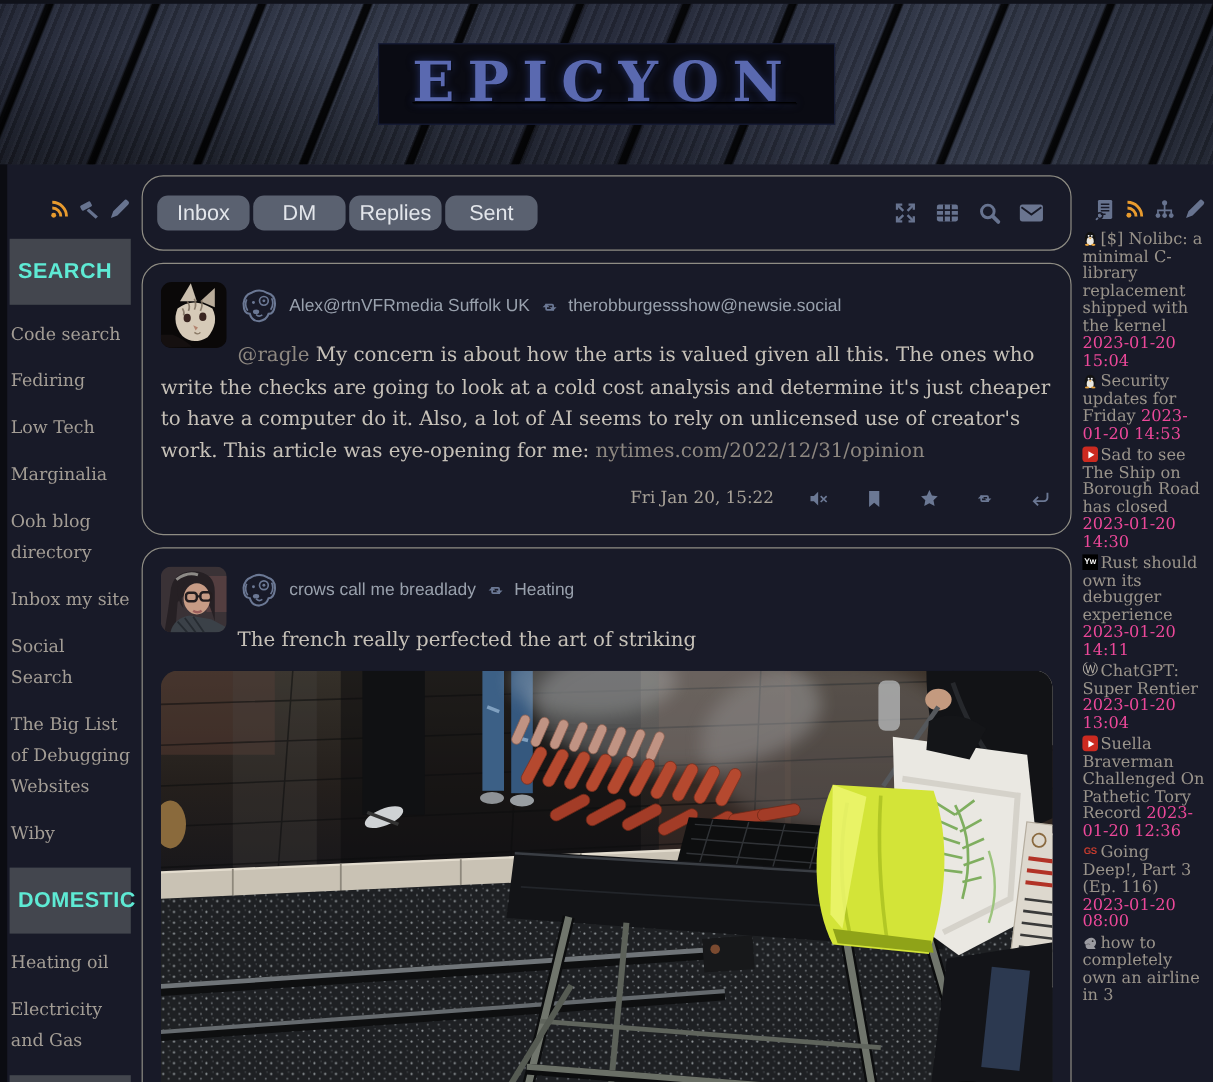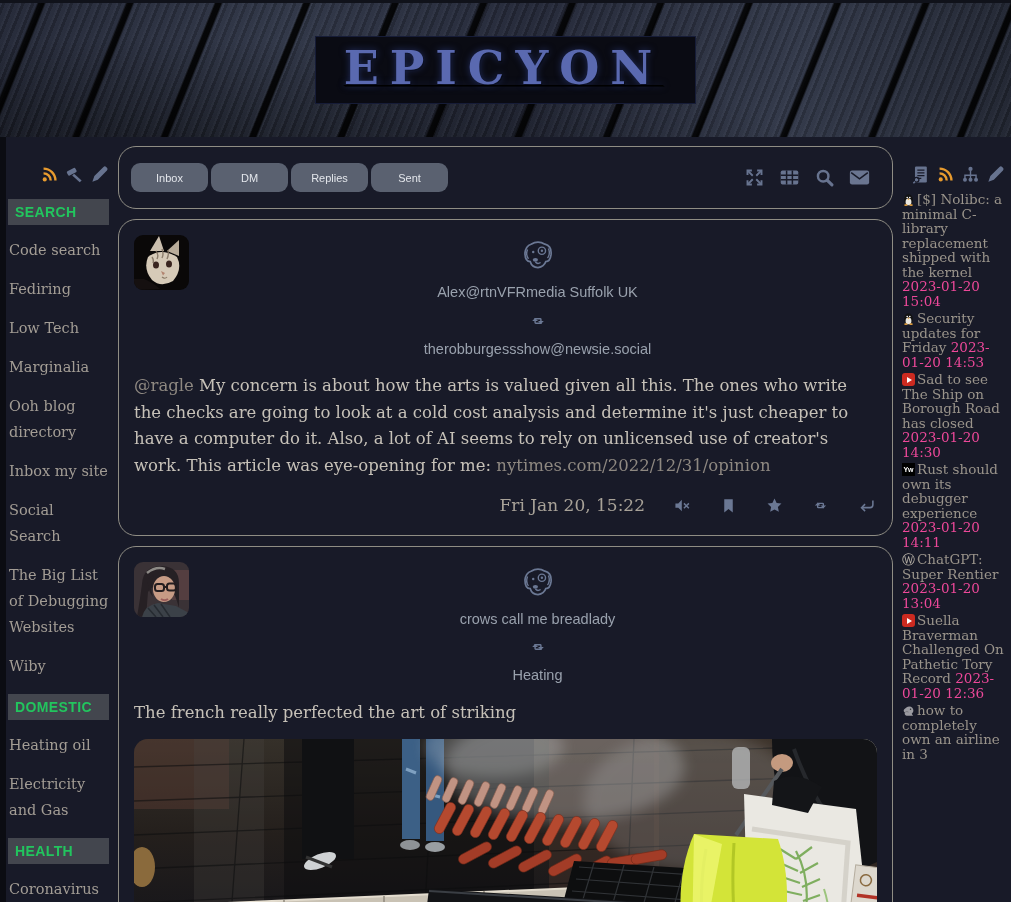--- a/index.html
+++ b/index.html
@@ -43,65 +43,64 @@
   .layout{display:flex;border-left:6px solid #0b0c12;height:765px;}
   .col-left{width:106px;padding:28px 3px 0 2px;box-sizing:border-box;}
   .col-main{width:775px;margin-left:6px;}
   .col-right{width:111px;margin-left:7px;padding:28px 6px 0 2px;box-sizing:border-box;}
   
   .icon-row{display:flex;justify-content:flex-end;align-items:center;gap:6px;}
   .icon-row .uicon{width:19px;height:19px;display:inline-block;}
   .uicon svg{width:100%;height:100%;display:block;}
   
   .section-header{
-    background:#43464e;color:#22c55e;
+    background:#43464e;color:#5eead4;
     font-family:"Liberation Sans",sans-serif;font-weight:bold;
-    font-size:14px;letter-spacing:.4px;
-    padding:5px 7px;margin:15px 0 12px 0;
+    font-size:18px;letter-spacing:.4px;
+    padding:17px 7px;margin:15px 0 12px 0;
   }
   .side-link{
     color:#a39d95;font-size:14.5px;line-height:26px;
     margin:0 0 13px 1px;cursor:pointer;
   }
   
   .tabsbar{
     border:1px solid #8f8d84;border-radius:18px;
     margin-top:9px;padding:16px 12px;
     display:flex;align-items:center;
   }
   .tab{
     background:#5a6170;border-radius:9px;
     width:77px;height:29px;margin-right:3px;
-    color:#e3e6eb;font-family:"Liberation Sans",sans-serif;font-size:11px;
+    color:#e3e6eb;font-family:"Liberation Sans",sans-serif;font-size:18px;
     display:flex;align-items:center;justify-content:center;cursor:pointer;
   }
   .tabs-icons{margin-left:auto;display:flex;gap:14px;align-items:center;padding-right:10px;}
   .tabs-icons .uicon{width:21px;height:21px;}
   
   .post-card{
     border:1px solid #8f8d84;border-radius:18px;
     margin-top:10px;padding:13px 15px 12px 15px;
     color:#c6c1b8;font-size:16.5px;line-height:26.5px;
     overflow:hidden;
   }
   .avatar{float:left;width:55px;height:55px;border-radius:9px;margin:2px 9px 4px 0;overflow:hidden;cursor:pointer;}
   .avatar svg{display:block;width:55px;height:55px;}
   .post-head{
     display:flex;align-items:center;gap:7px;
     font-family:"Liberation Sans",sans-serif;font-size:14.5px;color:#99a1ad;
     padding:6px 0 11px 0;
-    flex-direction:column;
   }
   .post-head .dogicon{width:36px;height:33px;flex:0 0 auto;}
   .post-head .boosticon{width:18px;height:16px;flex:0 0 auto;}
   .handle{cursor:pointer;}
   .muted{color:#8e8881;}
   .post-foot{
     display:flex;justify-content:flex-end;align-items:center;gap:29px;
-    color:#a8a298;font-size:17px;padding:13px 2px 4px 0;
+    color:#a8a298;font-size:14px;padding:13px 2px 4px 0;
   }
   .post-foot .uicon{width:17px;height:17px;}
   .post-image{
     border-radius:14px;overflow:hidden;margin-top:13px;height:400px;cursor:pointer;
   }
   .post-image svg{display:block;}
   
   .nw-list{margin-top:8px;}
   .nw-item{font-size:13.5px;line-height:14.5px;color:#9a948b;margin-bottom:3px;}
   .nw-title{cursor:pointer;}
@@ -559,20 +558,24 @@
       </div>
       <div class="nw-item">
         <span class="fav fav-wp">Ⓦ</span><span class="nw-title">ChatGPT: Super Rentier</span>
         <span class="nw-date">2023-01-20 13:04</span>
       </div>
       <div class="nw-item">
         <span class="fav fav-yt"></span><span class="nw-title">Suella Braverman Challenged On Pathetic Tory Record</span>
         <span class="nw-date">2023-01-20 12:36</span>
       </div>
       <div class="nw-item">
+        <span class="fav fav-gs">GS</span><span class="nw-title">Going Deep!, Part 3 (Ep. 116)</span>
+        <span class="nw-date">2023-01-20 08:00</span>
+      </div>
+      <div class="nw-item">
         <span class="fav"><svg viewBox="0 0 16 16">
               <path d="M9 3c3 0 5 2.2 5 5 0 1.8-.8 3-2 4l1.6 2.6H5.5C3.6 13.8 3 12 3.4 10 2 9.4 1.6 7.6 2.8 6.4 4 5.2 6.4 3 9 3z" fill="#9a9aa0"></path>
               <circle cx="10.5" cy="6.5" r=".9" fill="#2c2c30"></circle>
               <path d="M4 10q2-1.5 4 0" stroke="#6e6e74" fill="none"></path>
             </svg></span><span class="nw-title">how to completely own an airline in 3</span>
         <span class="nw-date"></span>
       </div>
     </div>
   </div>
 </div>

